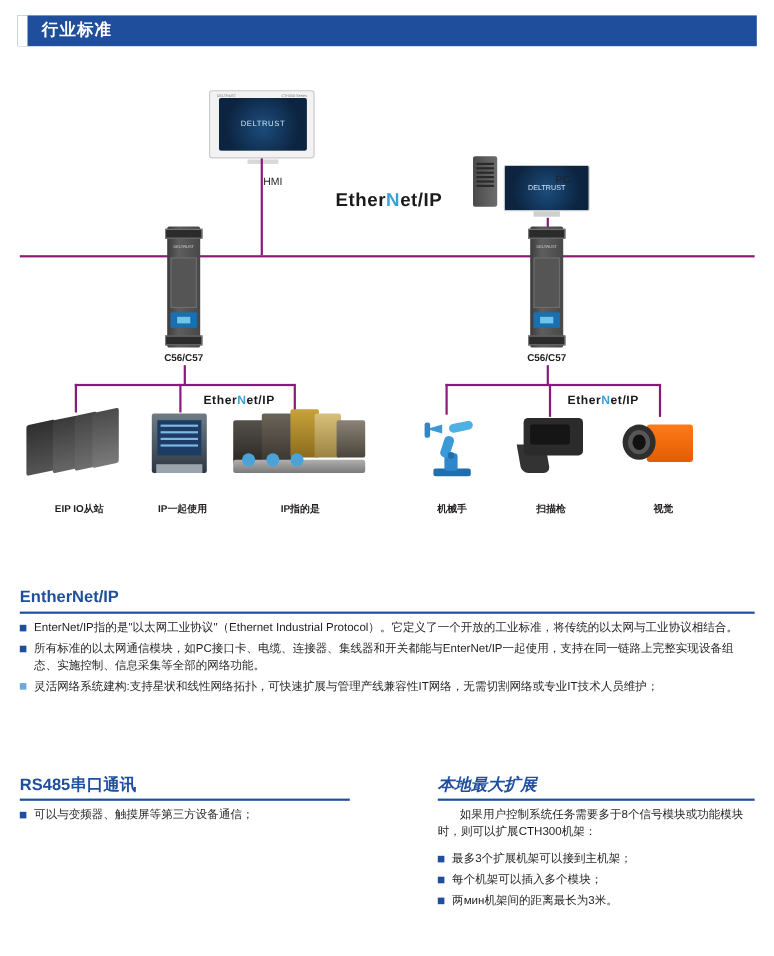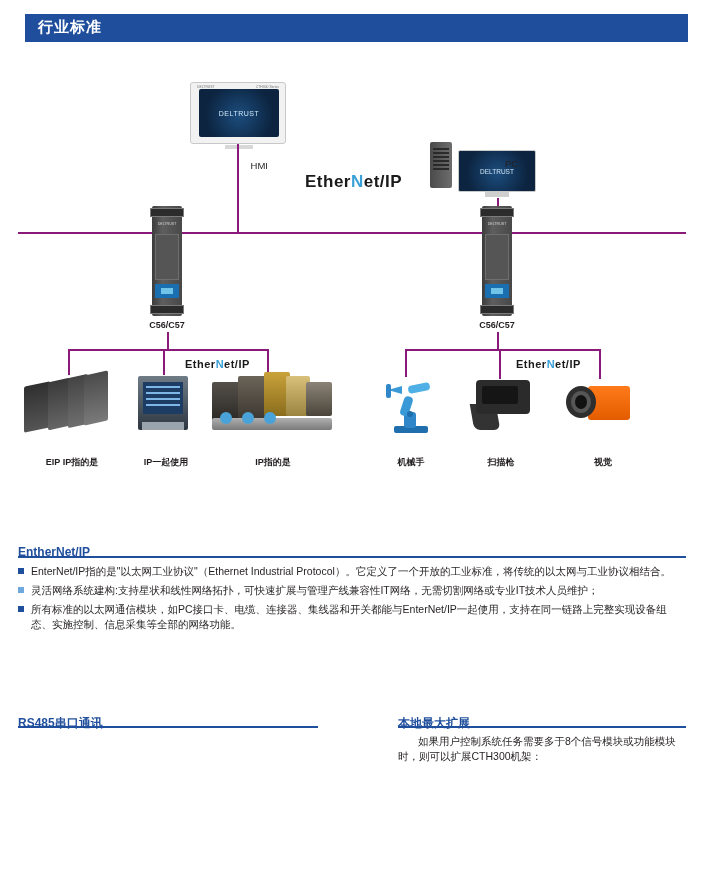--- a/index.html
+++ b/index.html
@@ -164,21 +164,21 @@
 
   
   .vision { left:566px; top:334px; width:74px; height:52px; }
   .vision .body { position:absolute; left:22px; top:6px; width:42px; height:34px; background:linear-gradient(180deg,#ff7a1a,#e35d00); border-radius:3px;}
   .vision .lens { position:absolute; left:0px; top:6px; width:30px; height:32px; background:#2e2e2e; border-radius:50%/50%; }
   .vision .lens2{ position:absolute; left:5px; top:11px; width:20px; height:22px; background:#565656; border-radius:50%;}
   .vision .lens3{ position:absolute; left:9px; top:15px; width:12px; height:14px; background:#111; border-radius:50%;}
 
   
   .sec-title {
-    position:absolute; font-size:12px; font-weight:bold; color:#1f4e9c;margin-top:11px;
+    position:absolute; font-size:15px; font-weight:bold; color:#1f4e9c;
   }
   .sec-rule {
     position:absolute; height:2px; background:#1f4e9c;
   }
   .bullet-list { position:absolute; }
   .bullet {
     position:relative; padding-left:13px; margin-bottom:4px;
     font-size:10.5px; line-height:15px; color:#231f20;
   }
   .bullet:before {
@@ -202,21 +202,21 @@
 
   <div class="hmi">
     <div class="brand">DELTRUST</div>
     <div class="brand2">CTH300 Series</div>
     <div class="screen">
       <div class="logo">DELTRUST</div>
     </div>
     <div class="stand"></div>
   </div>
   <div class="wire v" style="left:237px; top:98px; height:88px;"></div>
-  <div class="label-sm" style="left:228px; top:114px; width:40px; text-align:right;">HMI</div>
+  <div class="label-sm" style="left:228px; top:114px; width:40px; text-align:center;">HMI</div>
 
   <div class="pc-tower">
     <div class="slot" style="top:6px;"></div>
     <div class="slot" style="top:10px;"></div>
     <div class="slot" style="top:14px;"></div>
     <div class="slot" style="top:18px;"></div>
     <div class="slot" style="top:22px;"></div>
     <div class="slot" style="top:26px;"></div>
   </div>
   <div class="pc-monitor">
@@ -272,21 +272,21 @@
   <div class="ether-label" style="left:513px; top:312px; font-size:11px; background:#fff; padding:0 3px;">
     <span>Ether</span><span class="n">N</span><span>et/IP</span>
   </div>
 
   <div class="dev eipio">
     <div class="b1"></div>
       <div class="b2"></div>
       <div class="b3"></div>
       <div class="b4"></div>
   </div>
-  <div class="label-bold" style="left:24px; top:410px; width:96px;">EIP IP指的是</div>
+  <div class="label-bold" style="left:24px; top:410px; width:96px;">EIP IO从站</div>
 
   <div class="dev rfid">
     <div class="case"></div>
     <div class="face"></div>
     <div class="line" style="top:10px;"></div>
     <div class="line" style="top:16px;"></div>
     <div class="line" style="top:22px;"></div>
     <div class="line" style="top:28px;"></div>
     <div class="foot"></div>
   </div>
@@ -331,26 +331,30 @@
     <div class="lens2"></div>
     <div class="lens3"></div>
   </div>
   <div class="label-bold" style="left:566px; top:410px; width:74px;">视觉</div>
 </div>
 
 <div class="sec-title" style="left:18px; top:534px;">EntherNet/IP</div>
 <div class="sec-rule" style="left:18px; top:556px; width:668px;"></div>
 <div class="bullet-list" style="left:18px; top:564px; width:668px;">
   <div class="bullet">EnterNet/IP指的是"以太网工业协议"（Ethernet Industrial Protocol）。它定义了一个开放的工业标准，将传统的以太网与工业协议相结合。</div>
+  <div class="bullet">所有标准的以太网通信模块，如PC接口卡、电缆、连接器、集线器和开关都能与EnterNet/IP一起使用，支持在同一链路上完整实现设备组态、实施控制、信息采集等全部的网络功能。</div>
   <div class="bullet light">灵活网络系统建构:支持星状和线性网络拓扑，可快速扩展与管理产线兼容性IT网络，无需切割网络或专业IT技术人员维护；</div>
-  <div class="bullet">所有标准的以太网通信模块，如PC接口卡、电缆、连接器、集线器和开关都能与EnterNet/IP一起使用，支持在同一链路上完整实现设备组态、实施控制、信息采集等全部的网络功能。</div>
 </div>
 
 <div class="sec-title" style="left:18px; top:704px;">RS485串口通讯</div>
 <div class="sec-rule" style="left:18px; top:726px; width:300px;"></div>
 <div class="bullet-list" style="left:18px; top:734px; width:310px;">
-</div>
-
-<div class="sec-title" style="left:398px; top:704px;">本地最大扩展</div>
+  <div class="bullet">可以与变频器、触摸屏等第三方设备通信；</div>
+</div>
+
+<div class="sec-title" style="left:398px; top:704px;font-style:italic;">本地最大扩展</div>
 <div class="sec-rule" style="left:398px; top:726px; width:288px;"></div>
 <div class="plain-para" style="left:398px; top:734px; width:288px; text-indent:20px;">如果用户控制系统任务需要多于8个信号模块或功能模块时，则可以扩展CTH300机架：</div>
 <div class="bullet-list" style="left:398px; top:774px; width:288px;">
+  <div class="bullet">最多3个扩展机架可以接到主机架；</div>
+  <div class="bullet">每个机架可以插入多个模块；</div>
+  <div class="bullet">两мин机架间的距离最长为3米。</div>
 </div>
 
 </body></html>

